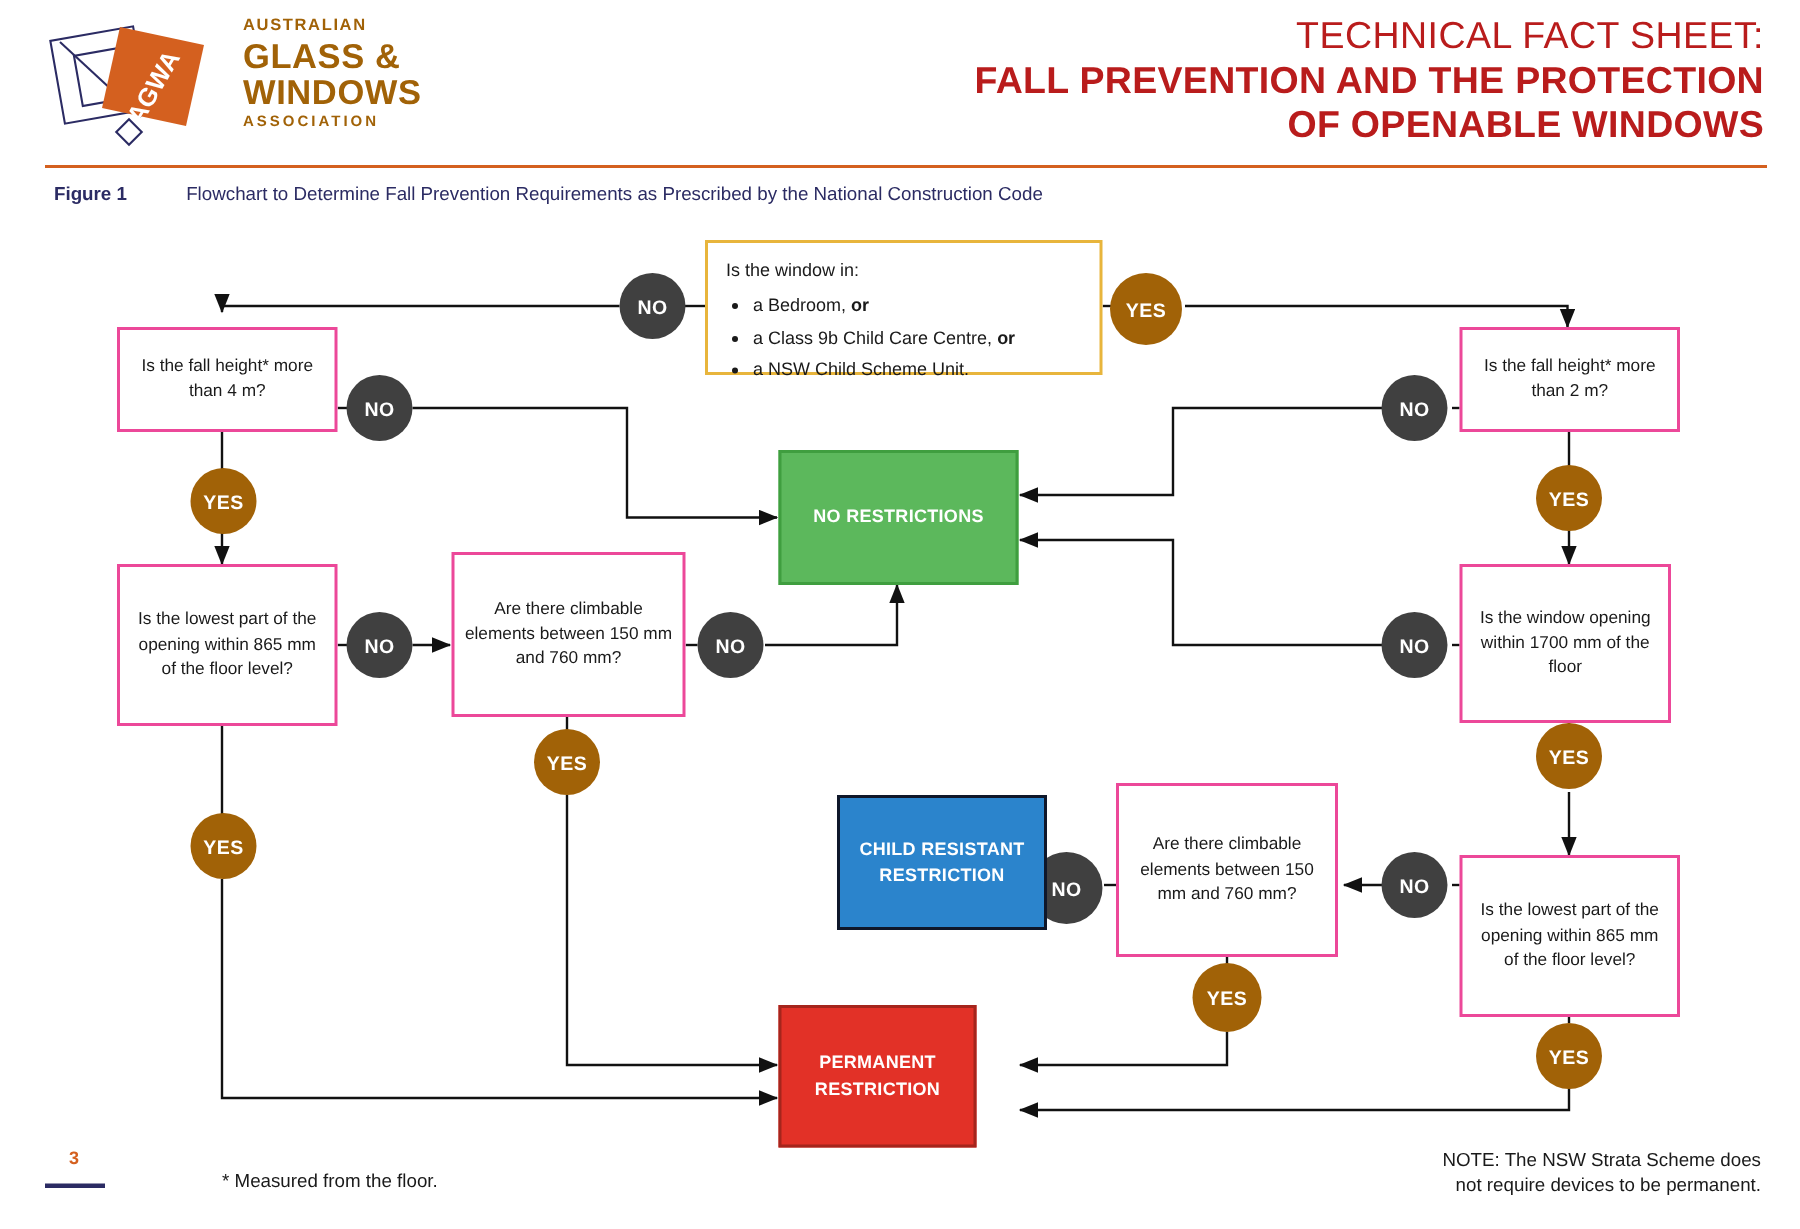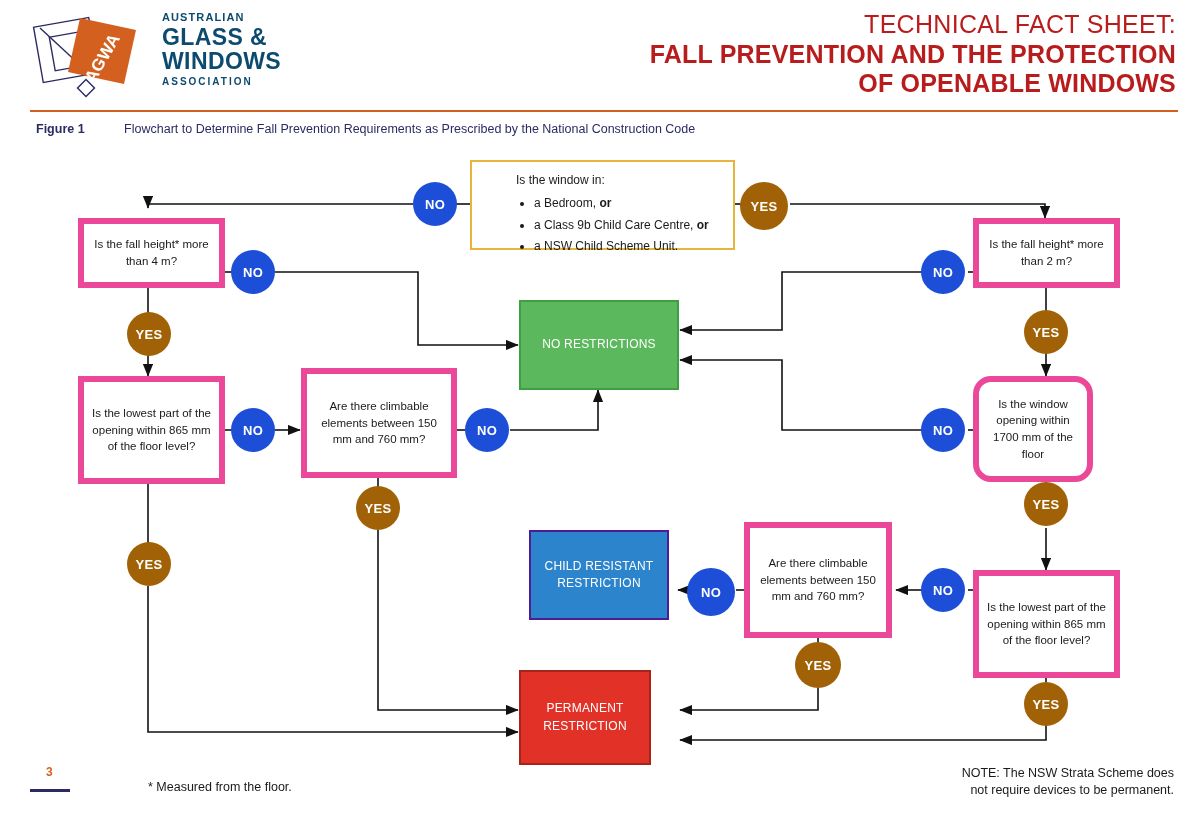--- a/index.html
+++ b/index.html
@@ -7,21 +7,21 @@
     width:1200px;height:819px;background:#ffffff;
     font-family:"Liberation Sans", sans-serif;
     position:relative;overflow:hidden;
   }
   .page{position:absolute;inset:0;}
 
   
   .header{position:absolute;left:0;top:0;width:1200px;height:112px;}
   .logo{position:absolute;left:28px;top:8px;width:260px;height:96px;}
   .logo svg{position:absolute;left:0;top:0;}
-  .logo-text{position:absolute;left:134px;top:4px;color:#0c4a6e;line-height:1;}
+  .logo-text{position:absolute;left:134px;top:4px;color:#a16207;line-height:1;}
   .logo-l1{font-size:11px;font-weight:bold;letter-spacing:1.1px;}
   .logo-l2{font-size:23px;font-weight:bold;letter-spacing:.4px;margin-top:3px;}
   .logo-l3{font-size:23px;font-weight:bold;letter-spacing:.4px;margin-top:1px;}
   .logo-l4{font-size:10px;font-weight:bold;letter-spacing:2.0px;margin-top:4px;}
 
   .title{position:absolute;right:24px;top:10px;text-align:right;color:#b91c1c;line-height:1.18;}
   .title .t1{font-size:25px;letter-spacing:.3px;}
   .title .t2{font-size:25px;font-weight:bold;letter-spacing:.2px;}
   .title .t3{font-size:25px;font-weight:bold;letter-spacing:.2px;}
 
@@ -30,38 +30,38 @@
   .figline{position:absolute;left:36px;top:122px;font-size:12.5px;color:#2b2b63;}
   .figline .fignum{font-weight:bold;}
   .figline .figcap{margin-left:36px;font-weight:normal;color:#2b2b63;}
 
   
   .canvas{position:absolute;left:0;top:140px;width:1200px;height:640px;}
   svg.lines{position:absolute;left:0;top:0;width:1200px;height:640px;}
 
   .node{position:absolute;box-sizing:border-box;display:flex;align-items:center;
         justify-content:center;text-align:center;font-size:11.5px;color:#1a1a1a;line-height:1.45;}
-  .q{border:6px solid #ec4899;background:#fff;}
+  .q{border:2px solid #ec4899;background:#fff;}
   .q .inner{padding:2px 6px;}
 
   .list{border:2px solid #e8b53c;background:#fff;font-size:12px;text-align:left;
         align-items:flex-start;justify-content:flex-start;}
-  .list .inner{padding:10px 12px 8px 12px;width:100%;margin-left:32px;}
+  .list .inner{padding:10px 12px 8px 12px;width:100%;}
   .list ul{margin:6px 0 0 0;padding-left:18px;}
   .list li{margin-bottom:4px;}
   .list .lead{margin:0;}
 
-  .term{font-weight:normal;font-size:12px;letter-spacing:.2px;}
+  .term{font-weight:bold;font-size:12px;letter-spacing:.2px;}
   .term-green{border:2px solid #3f9e3f;background:#5cb85c;color:#ffffff;}
-  .term-blue{border:2px solid #4c1d95;background:#2b84cc;color:#ffffff;}
+  .term-blue{border:2px solid #0f172a;background:#2b84cc;color:#ffffff;margin-left:29px;}
   .term-red{border:2px solid #a5251c;background:#e23127;color:#ffffff;}
 
   .badge{position:absolute;border-radius:50%;display:flex;align-items:center;
          justify-content:center;font-weight:bold;color:#fff;font-size:13px;letter-spacing:.3px;}
-  .badge.no{background:#1d4ed8;}
+  .badge.no{background:#404040;}
   .badge.yes{background:#a16207;}
 
   .footnote{position:absolute;left:148px;top:780px;font-size:12.5px;color:#1a1a1a;}
   .note{position:absolute;right:26px;top:765px;font-size:12.5px;color:#1a1a1a;text-align:right;line-height:1.35;}
   .pagenum{position:absolute;left:46px;top:765px;font-size:12px;color:#d4601f;font-weight:bold;}
   .pagerule{position:absolute;left:30px;top:789px;width:40px;height:3px;background:#2b2b63;}
 </style>
 </head>
 <body>
 
@@ -215,21 +215,21 @@
     <div class="node q" style="left:973px;top:78px;width:147px;height:70px;">
       <div class="inner">Is the fall height* more than 2 m?</div>
     </div>
     <div class="badge no" style="left:921px;top:110px;width:44px;height:44px;">
         <span>NO</span>
       </div>
     <div class="badge yes" style="left:1024px;top:170px;width:44px;height:44px;">
         <span>YES</span>
       </div>
 
-    <div class="node q" style="left:973px;top:236px;width:120px;height:106px;border-radius:18px;">
+    <div class="node q" style="left:973px;top:236px;width:141px;height:106px;">
       <div class="inner">Is the window opening within 1700 mm of the floor</div>
     </div>
     <div class="badge no" style="left:921px;top:268px;width:44px;height:44px;">
         <span>NO</span>
       </div>
     <div class="badge yes" style="left:1024px;top:342px;width:44px;height:44px;">
         <span>YES</span>
       </div>
 
     <div class="node q" style="left:973px;top:430px;width:147px;height:108px;">

